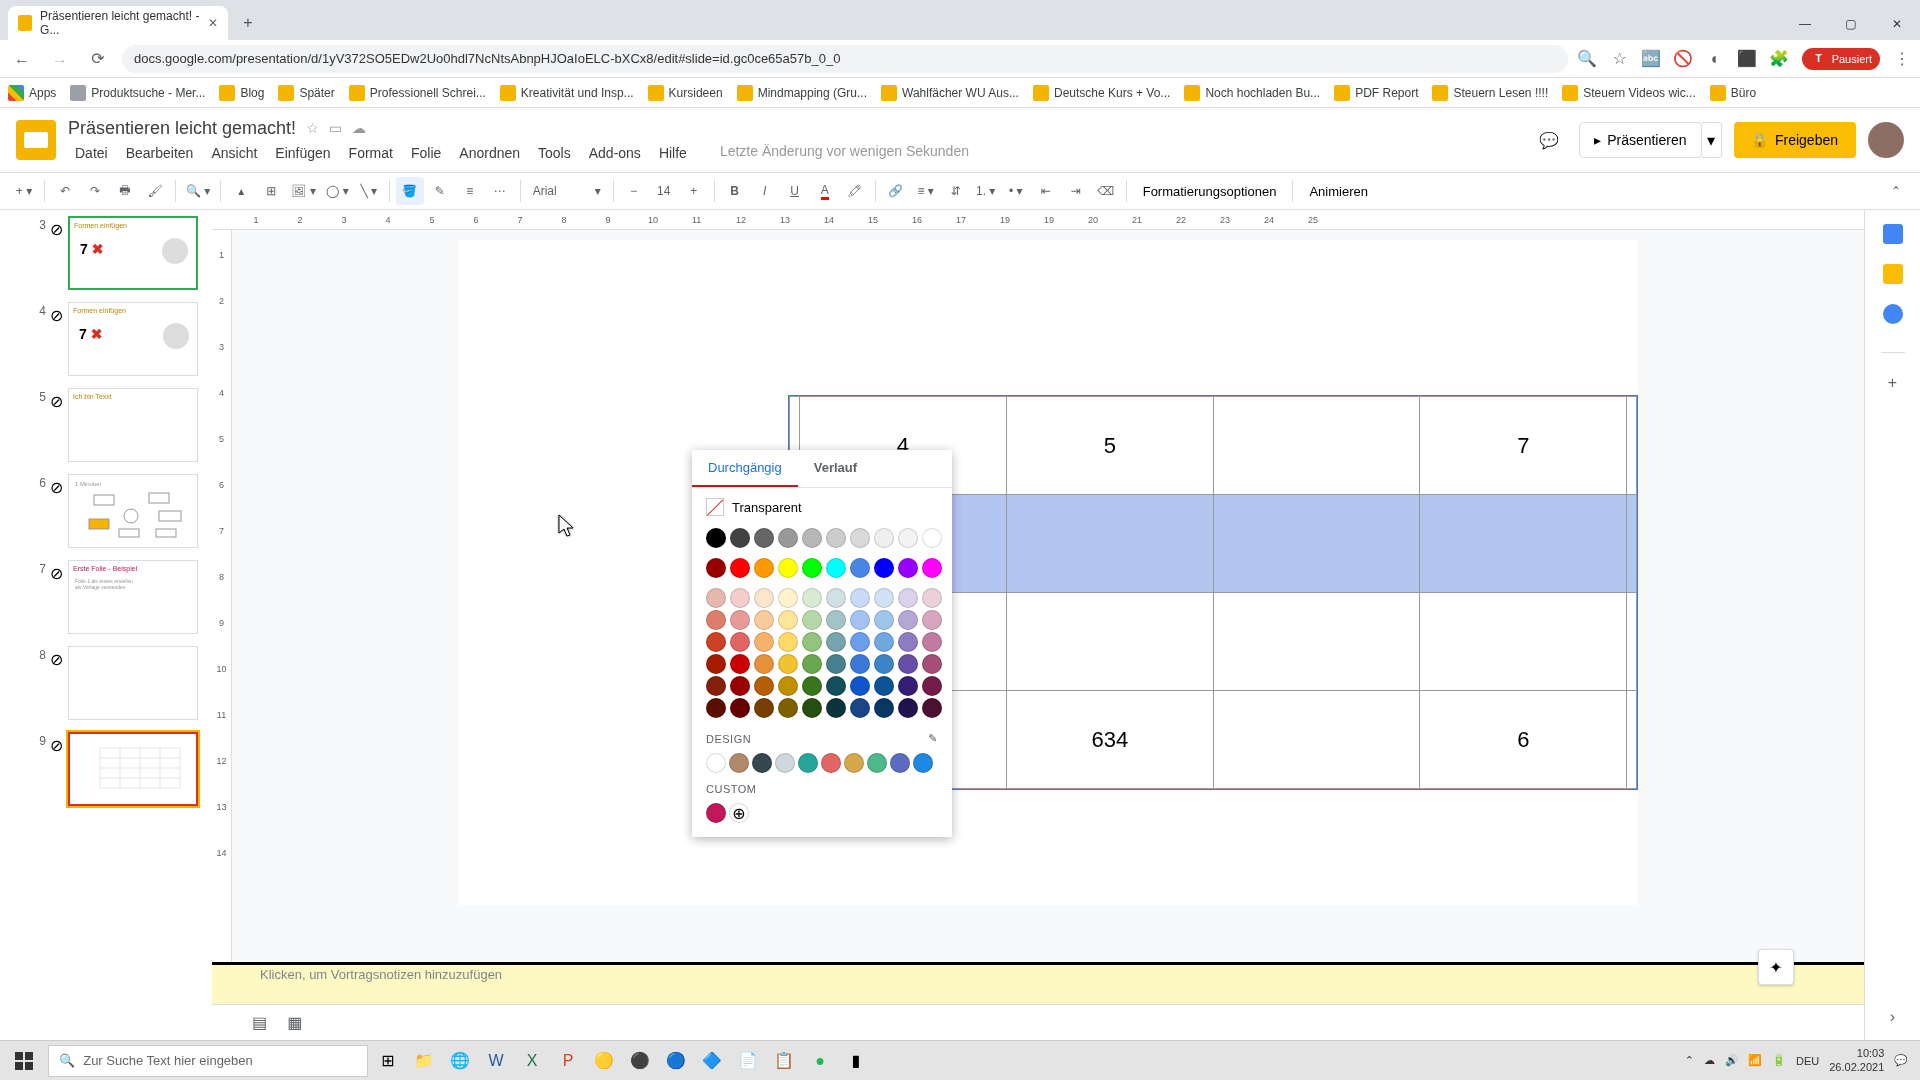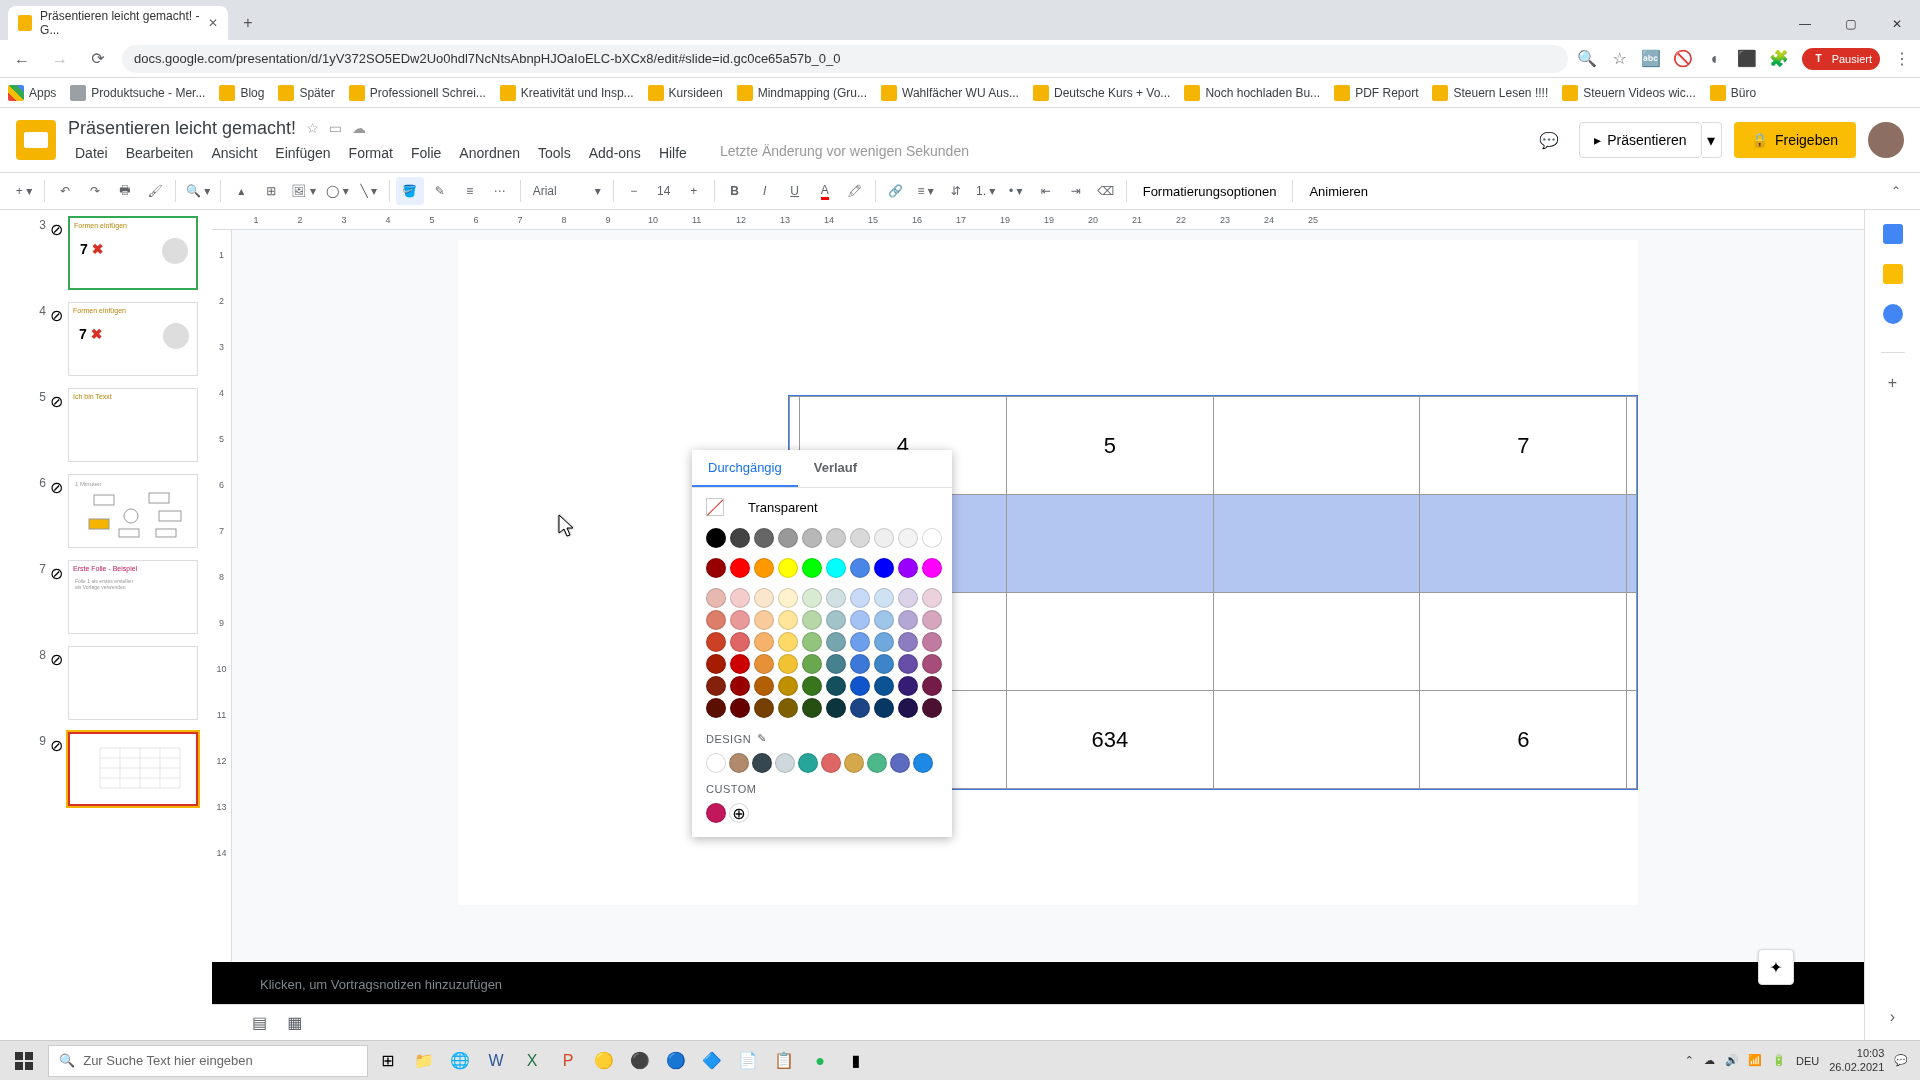--- a/index.html
+++ b/index.html
@@ -77,30 +77,30 @@
 .table-obj { position: absolute; left: 330px; top: 155px; border: 1.5px solid #3b78e7; }
 .table-obj table { border-collapse: collapse; }
 .table-obj td { border: 1px solid #999; width: 210px; height: 98px; text-align: center; font-size: 22px; vertical-align: middle; }
 .table-obj td.hl { background: #b3c6f2; }
 .table-obj td.narrow { width: 10px; }
 
 
 .color-popup { position: absolute; left: 460px; top: 220px; width: 260px; background: #fff; box-shadow: 0 2px 10px rgba(0,0,0,0.3); z-index: 100; padding-bottom: 10px; }
 .cp-tabs { display: flex; border-bottom: 1px solid #e0e0e0; font-size: 13px; }
 .cp-tab { padding: 10px 16px; color: #5f6368; font-weight: bold; }
-.cp-tab.active { color: #1a73e8; border-bottom: 2px solid #3b82f6; font-weight: 500; }
-.cp-transparent { display: flex; align-items: center; gap: 24px; padding: 10px 14px; font-size: 13px; }
+.cp-tab.active { color: #1a73e8; border-bottom: 2px solid #b91c1c; font-weight: 500; }
+.cp-transparent { display: flex; align-items: center; gap: 8px; padding: 10px 14px; font-size: 13px; }
 .cp-trans-icon { width: 18px; height: 18px; position: relative; border: 1px solid #ccc; }
 .cp-trans-icon::after { content:''; position:absolute; width:140%; height:1px; background:#d93025; top:50%; left:-20%; transform:rotate(-45deg); }
 .swatch-grid { display: grid; grid-template-columns: repeat(10, 22px); gap: 2px; padding: 2px 14px 8px; }
 .swatch { width: 20px; height: 20px; border-radius: 50%; border: 1px solid rgba(0,0,0,0.15); }
-.cp-section { padding: 6px 14px 4px; font-size: 11px; color: #5f6368; letter-spacing: 0.5px; display:flex; align-items:center; gap:6px; }
+.cp-section { padding: 6px 14px 4px; font-size: 11px; color: #5f6368; letter-spacing: 0.5px; display:flex; align-items:center; gap:6px;justify-content:space-between; }
 .design-row, .custom-row { display: flex; gap: 3px; padding: 4px 14px; }
 
-.notes-area { height: 42px; background: #000000; border-top: 5px solid #000000; padding: 10px 48px; font-size: 13px; color: #80868b; }
+.notes-area { height: 42px; background: #fef9c3; border-top: 3px solid #000000; padding: 2px 48px; font-size: 13px; color: #80868b; }
 .bottom-bar { height: 36px; background: #fff; border-top: 1px solid #dadce0; display: flex; align-items: center; padding: 0 40px; gap: 20px; }
 .view-btn { color: #5f6368; }
 
 .right-rail { width: 56px; background: #fff; border-left: 1px solid #dadce0; display: flex; flex-direction: column; align-items: center; padding-top: 14px; gap: 20px; }
 .rail-icon { width: 20px; height: 20px; border-radius: 3px; }
 
 .explore-fab { position: absolute; right: 70px; bottom: 55px; width: 36px; height: 36px; background: #fff; border: 1px solid #dadce0; border-radius: 4px; display:flex;align-items:center;justify-content:center; box-shadow: 0 1px 3px rgba(0,0,0,0.2); }
 
 
 .taskbar { height: 40px; background: #e4e4e4; display: flex; align-items: center; gap: 4px; padding: 0 4px; border-top: 1px solid #ccc; }

